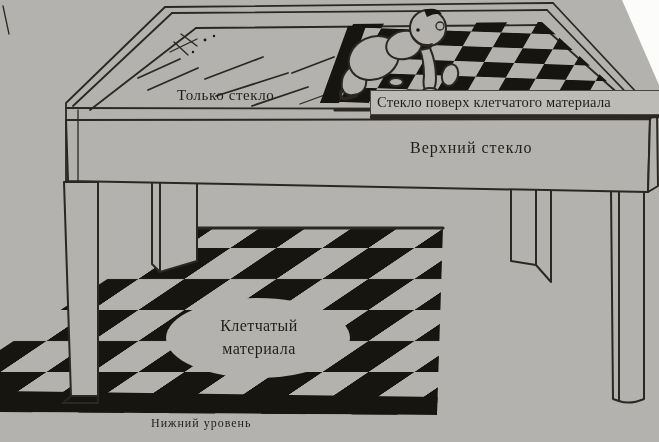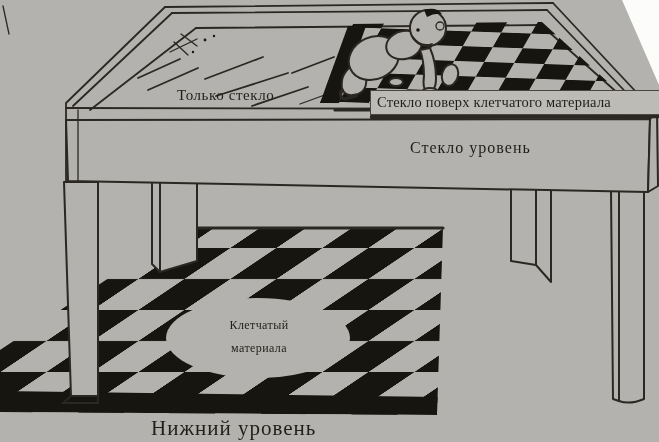--- a/index.html
+++ b/index.html
@@ -22,23 +22,23 @@
   .fill-dark{fill:var(--dark);}
   .fill-paper{fill:var(--paper);}
   .outlined{stroke:var(--ink);stroke-width:2;fill:var(--paper);stroke-linejoin:round;}
   #lbl-glass-only{left:177px;top:87px;font-size:15px;letter-spacing:.6px;}
   #lbl-glass-over{
     left:370px;top:90px;width:289px;height:23px;line-height:22px;
     background:var(--label-box-bg); border:1px solid #4a463f; border-right:none;
     padding-left:6px; font-size:14.5px; letter-spacing:.2px; overflow:hidden;
   }
   #lbl-upper{left:410px;top:139px;font-size:16px;letter-spacing:1px;}
-  #lbl-checkered{left:178px;top:314px;width:162px;text-align:center;font-size:12px;line-height:23px;letter-spacing:.4px;}
+  #lbl-checkered{left:178px;top:314px;width:162px;text-align:center;font-size:16px;line-height:23px;letter-spacing:.4px;}
   #lbl-checkered span{display:block;}
-  #lbl-lower{left:151px;top:416px;font-size:21px;letter-spacing:1px;}
+  #lbl-lower{left:151px;top:416px;font-size:12px;letter-spacing:1px;}
 </style>
 </head>
 <body>
 
 <div id="stage">
 
   <svg width="659" height="442" viewBox="0 0 659 442">
     <defs>
       <pattern id="floorCheck" width="92" height="62" patternUnits="userSpaceOnUse" patternTransform="skewX(-56)">
         <rect x="0" y="0" width="46" height="31" class="fill-dark"></rect>
@@ -137,21 +137,21 @@
       <circle cx="418" cy="30" r="1.8" class="fill-dark"></circle>
       <path d="M412,36 Q420,48 432,44" class="ink-line"></path>
       <ellipse cx="450" cy="75" rx="8" ry="11" transform="rotate(15 450 75)" class="outlined"></ellipse>
     </g>
   </svg>
 
   <div class="lbl" id="lbl-glass-only">Только стекло</div>
 
   <div class="lbl" id="lbl-glass-over">Стекло поверх клетчатого материала</div>
 
-  <div class="lbl" id="lbl-upper">Стекло уровень</div>
+  <div class="lbl" id="lbl-upper">Верхний стекло</div>
 
   <div class="lbl" id="lbl-checkered">
     <span>Клетчатый</span>
     <span>материала</span>
   </div>
 
   <div class="lbl" id="lbl-lower">Нижний уровень</div>
 </div>
 
 </body></html>

